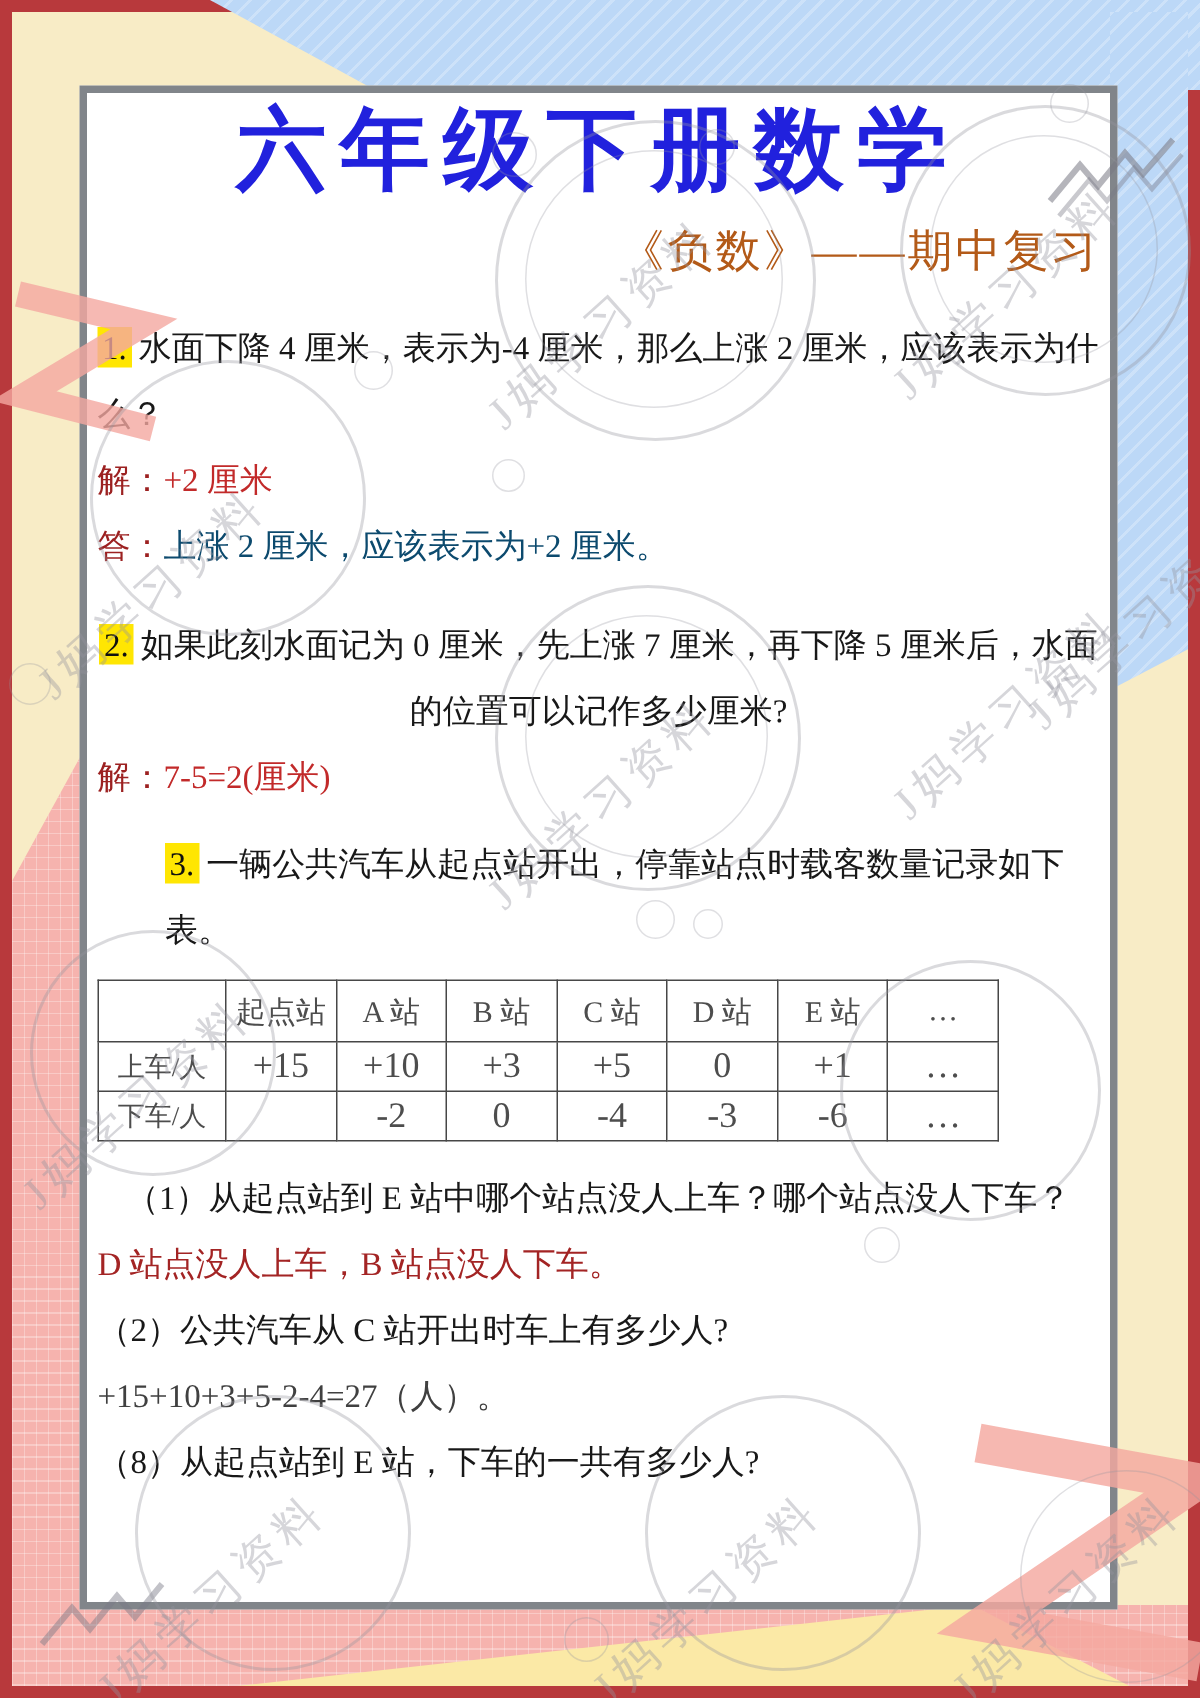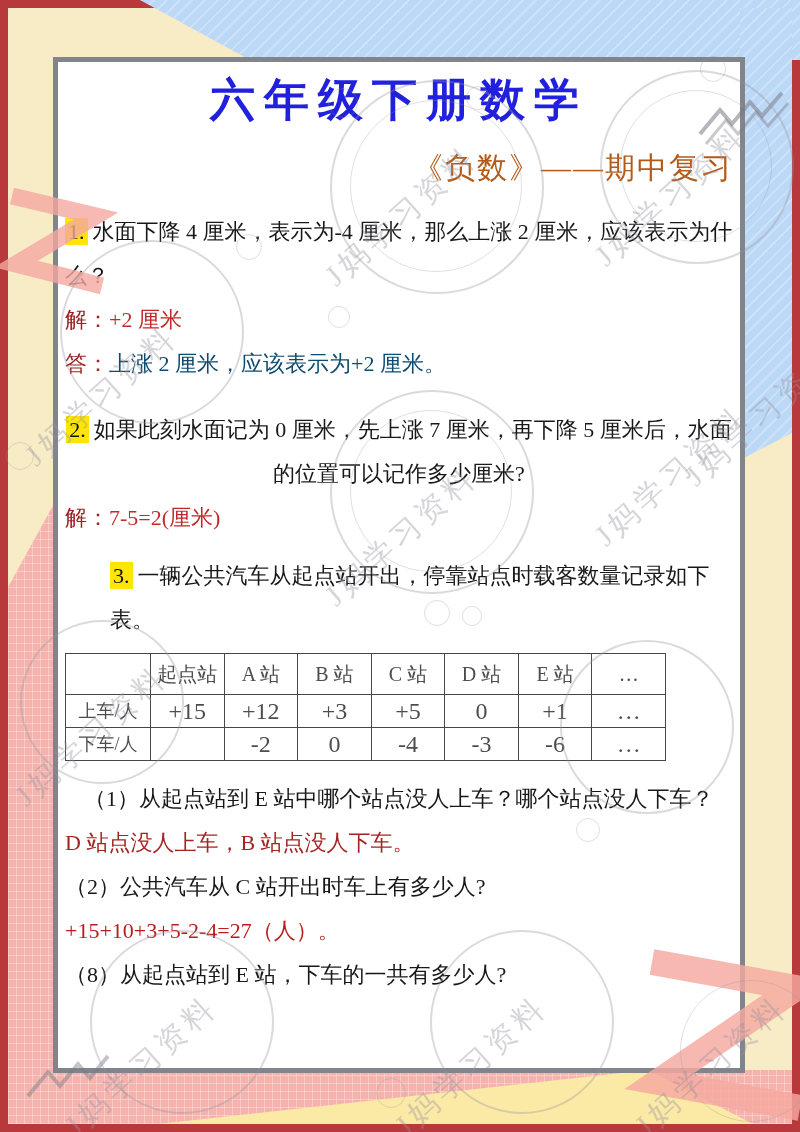--- a/index.html
+++ b/index.html
@@ -49,41 +49,41 @@
     z-index:2;
   }
   
   .card {
     position:absolute; left:53px; top:57px; width:692px; height:1016px;
     background:#ffffff; border:5px solid #81858a; box-sizing:border-box;
     padding:0 7px; z-index:3;
   }
   .title {
     margin:6px 0 0; text-align:center;
-    font-size:45px; line-height:64px; font-weight:bold;
+    font-size:60px; line-height:64px; font-weight:bold;
     color:#2121dd; letter-spacing:9px;
   }
   .subtitle {
     margin:14px 0 0; text-align:right;
     font-size:30px; line-height:44px; font-weight:normal;
     color:#b35a18; letter-spacing:2px;
   }
   .line { font-size:22px; line-height:44px; margin:0; color:#181818; }
   .q1 { margin-top:20px; }
   .q2 { margin-top:22px;text-align:center; }
   .q3 { margin-top:14px;margin-left:45px; }
   .hl {
     background:#ffe602; color:#101010;
     padding:1px 3px; margin-right:5px;
   }
   .sol .lab, .ans .lab { color:#9c2121; }
   .sol .val { color:#c22a2a; }
   .ans .txt { color:#0c4a6e; }
   .red-dark { color:#a32424; }
-  .red-bright { color:#b91c1c; }
+  .red-bright { color:#404040; }
   .sub-gap { margin-top:16px;margin-left:19px; }
   
   .bus-table {
     border-collapse:collapse; margin-top:11px; margin-left:0;
     width:601px; table-layout:fixed;
   }
   .bus-table col.c0 { width:85px; }
   .bus-table th, .bus-table td {
     border:1.6px solid #474747; text-align:center; vertical-align:middle;
     font-weight:normal; color:#4d4d4d; overflow:hidden;
@@ -145,21 +145,21 @@
       <th>A 站</th>
       <th>B 站</th>
       <th>C 站</th>
       <th>D 站</th>
       <th>E 站</th>
       <th>…</th>
     </tr>
     <tr>
       <td class="rowlab">上车/人</td>
       <td>+15</td>
-      <td>+12</td>
+      <td>+10</td>
       <td>+3</td>
       <td>+5</td>
       <td>0</td>
       <td>+1</td>
       <td>…</td>
     </tr>
     <tr>
       <td class="rowlab">下车/人</td>
       <td></td>
       <td>-2</td>

